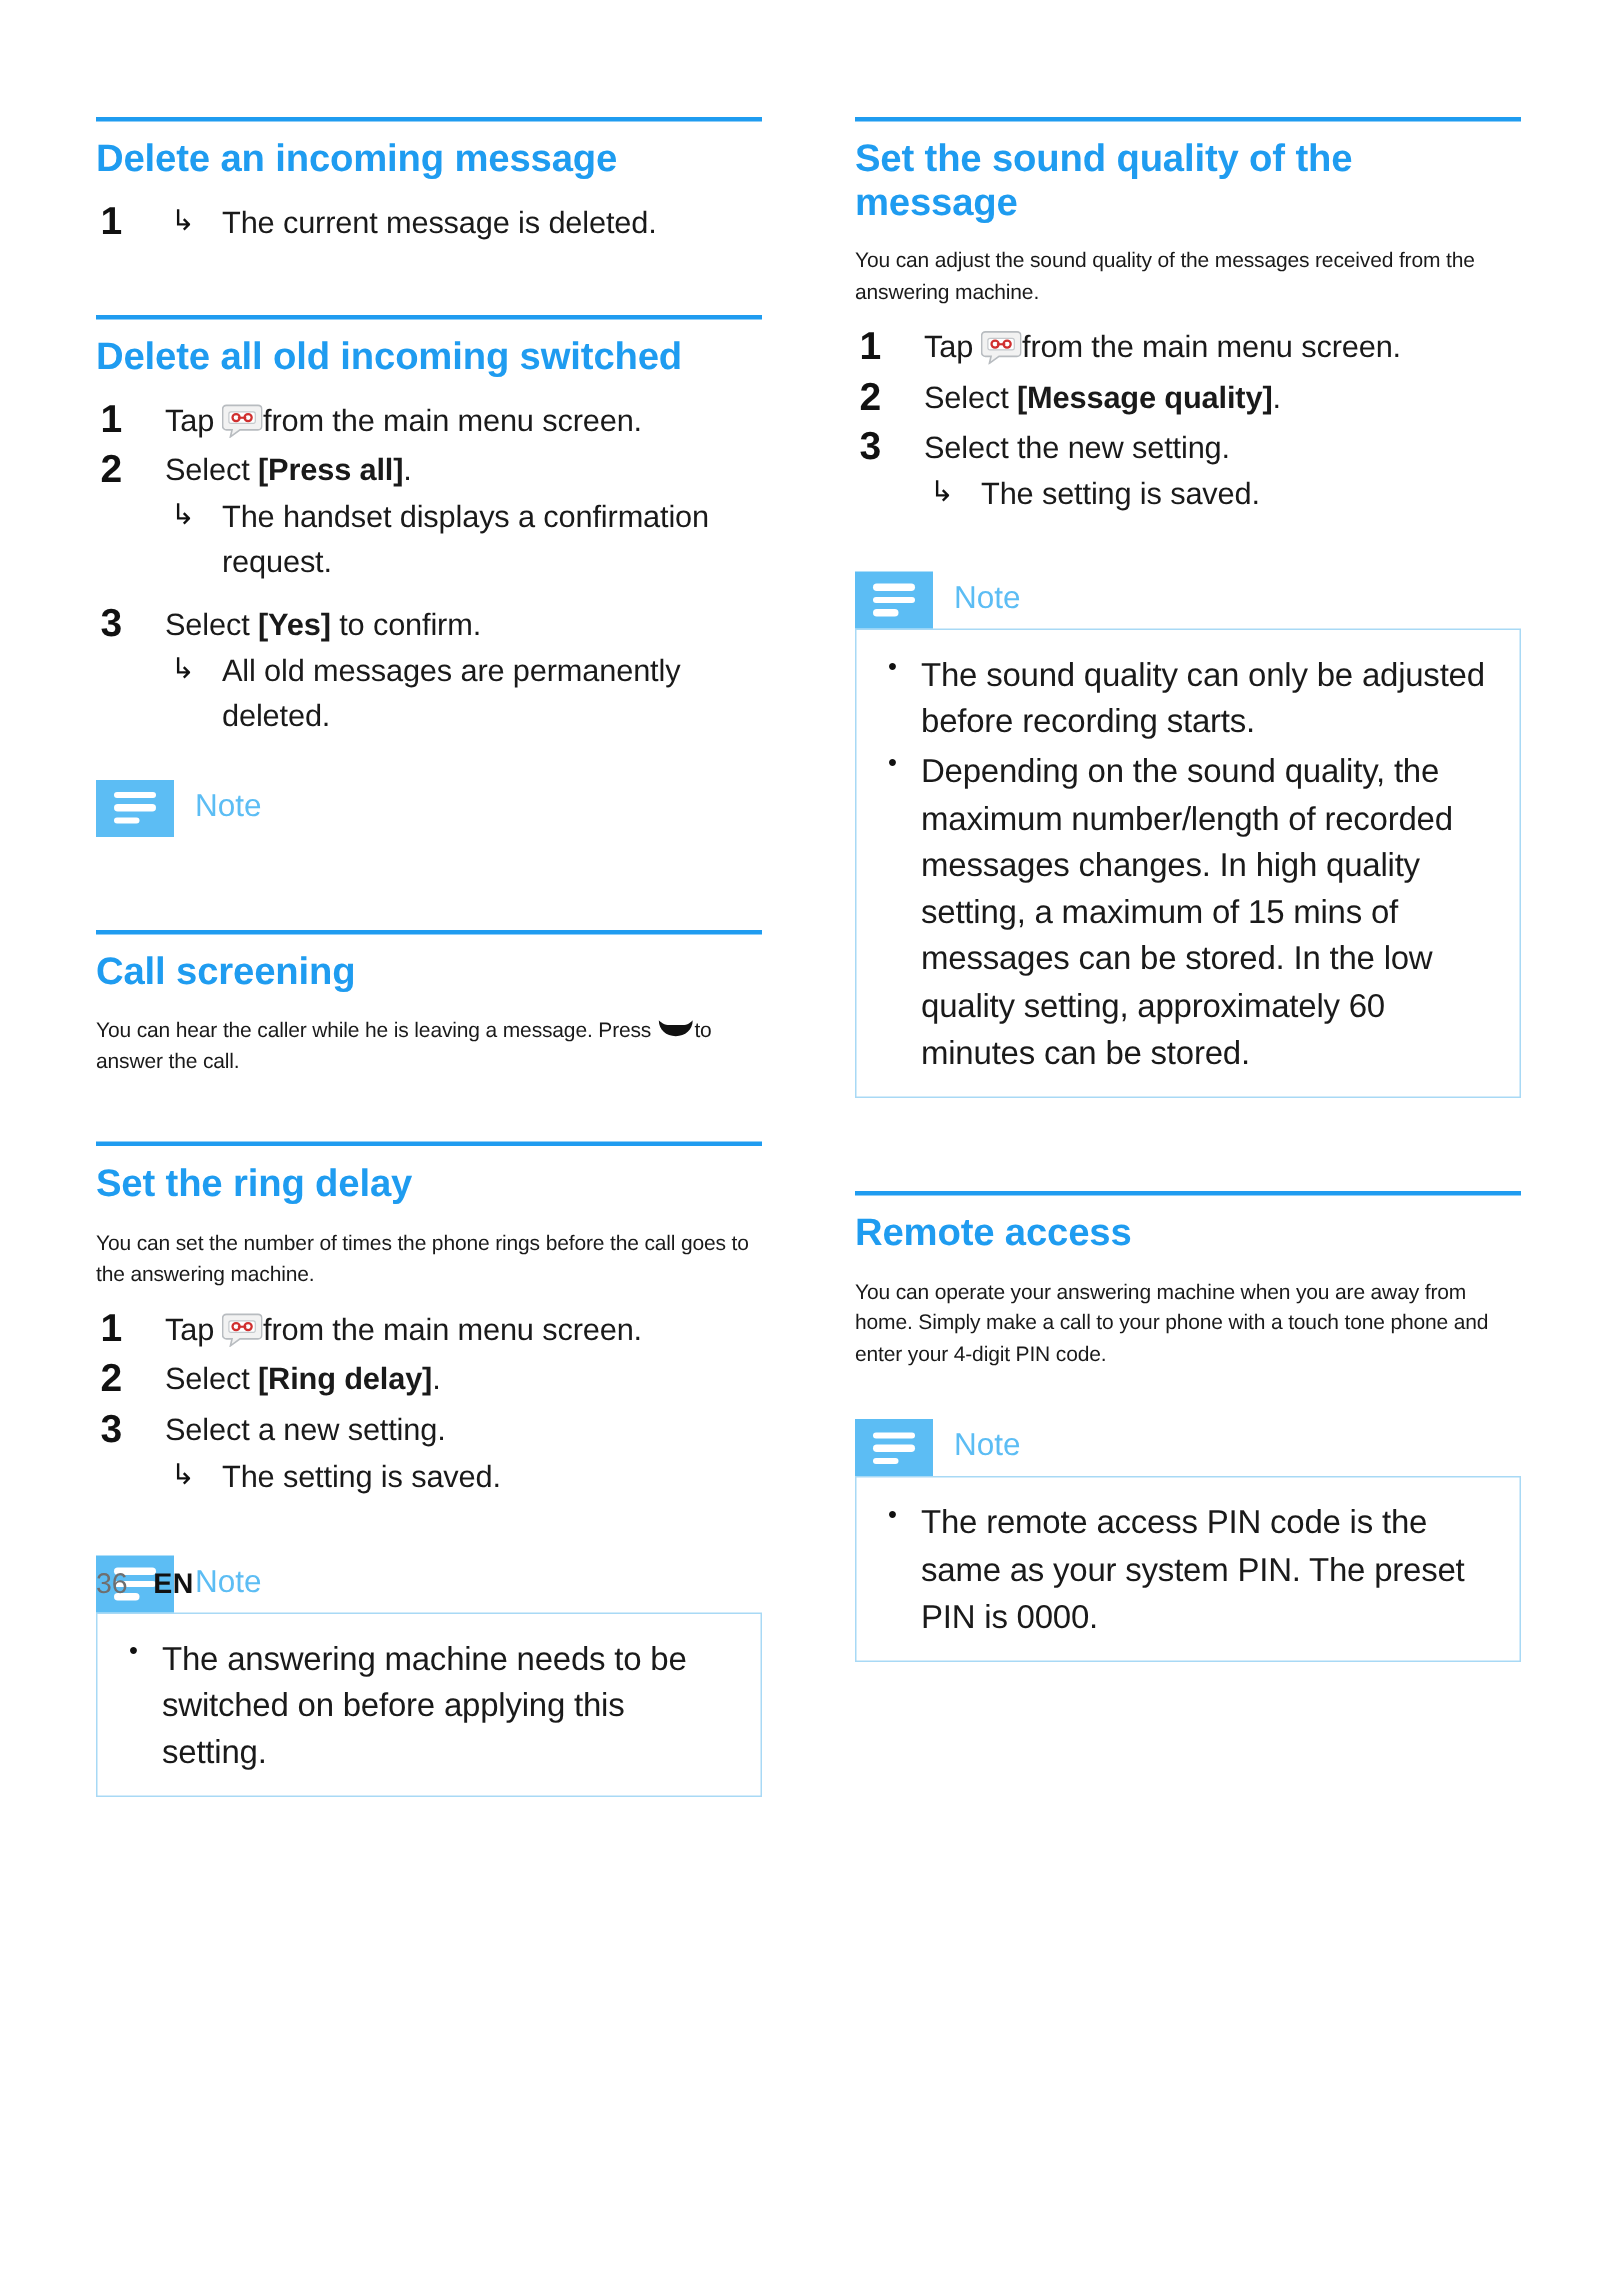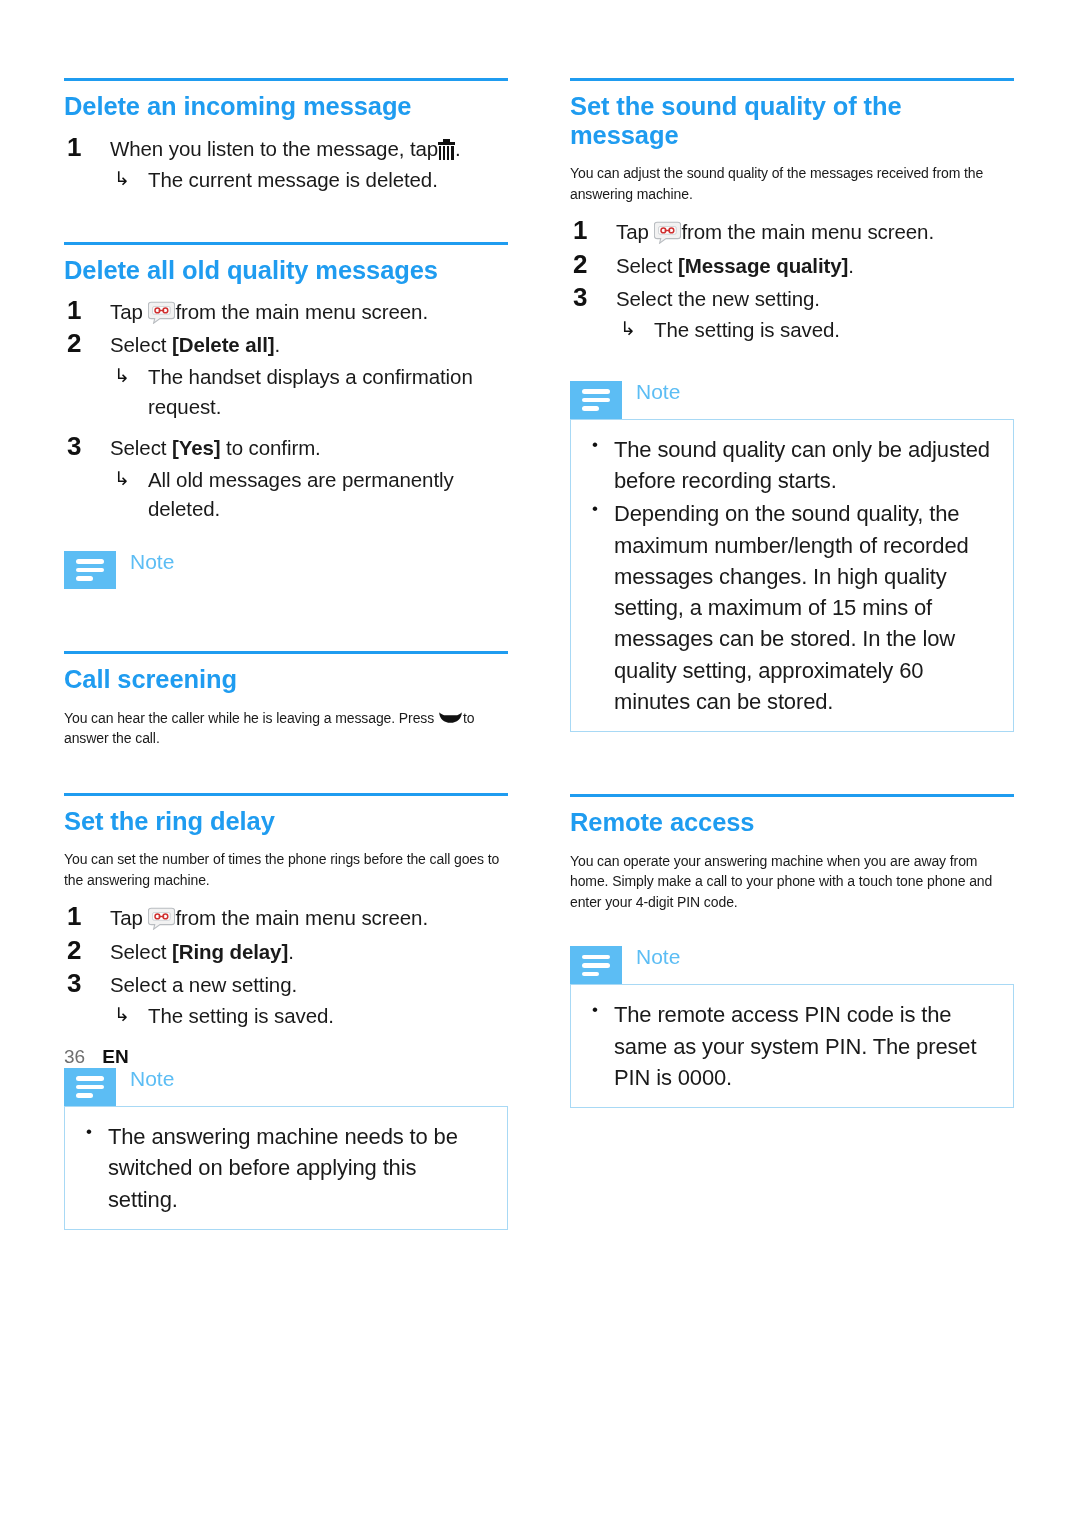--- a/index.html
+++ b/index.html
@@ -149,21 +149,21 @@
     display: inline-block;
     vertical-align: -2px;
   }
 
   
   .note {
     margin-top: 27px;
   }
   .note-head {
     display: flex;
-    align-items: flex-start;
+    align-items: center;
     height: 38px;
   }
   .note-badge {
     width: 52px;
     height: 38px;
     background: #5cbdf4;
     display: flex;
     flex-direction: column;
     justify-content: center;
     align-items: center;
@@ -238,52 +238,51 @@
   <div class="columns">
 
     <div class="col">
 
       <div class="section">
         <div class="rule"></div>
         <h2 class="heading">Delete an incoming message</h2>
         <ol class="steps">
           <li>
             <span class="step-num">1</span>
-            <span class="step-text"><span>When you listen to the message, tap</span><span class="icon-trash"><span class="handle"></span><span class="lid"></span><span class="can"></span></span><span>.</span></span>
             <div class="result">
               <span class="arrow">↳</span>
               <span>The current message is deleted.</span>
             </div>
           </li>
         </ol>
       </div>
 
       <div class="gap-lg"></div>
 
       <div class="section">
         <div class="rule"></div>
-        <h2 class="heading">Delete all old quality messages</h2>
+        <h2 class="heading">Delete all old incoming switched</h2>
         <ol class="steps">
           <li>
             <span class="step-num">1</span>
             <span class="step-text"><span>Tap</span>
               <span class="icon-ans">
                 <svg width="27" height="23" viewBox="0 0 27 23" xmlns="http://www.w3.org/2000/svg">
                   <path d="M3 1.2h21a2.6 2.6 0 0 1 2.6 2.6v11.2a2.6 2.6 0 0 1-2.6 2.6h-12l-6.4 4.6 1.1-4.6H3A2.6 2.6 0 0 1 .4 15V3.8A2.6 2.6 0 0 1 3 1.2z" fill="#f2f2f2" stroke="#b8bcc0" stroke-width="1.1"></path>
                   <rect x="4.6" y="5.6" width="17.6" height="7.6" rx="1.4" fill="#ffffff" stroke="#c4c8cc" stroke-width="0.8"></rect>
                   <circle cx="9.4" cy="9.4" r="2.4" fill="#ffffff" stroke="#d03030" stroke-width="1.5"></circle>
                   <circle cx="17.4" cy="9.4" r="2.4" fill="#ffffff" stroke="#d03030" stroke-width="1.5"></circle>
                   <rect x="10.6" y="8.8" width="5.6" height="1.4" fill="#d03030"></rect>
                 </svg>
               </span><span>from the main menu screen.</span></span>
           </li>
           <li>
             <span class="step-num">2</span>
             <span class="step-text"><span>Select</span>
-              <b>[Delete all]</b><span>.</span></span>
+              <b>[Press all]</b><span>.</span></span>
             <div class="result">
               <span class="arrow">↳</span>
               <span>The handset displays a confirmation request.</span>
             </div>
           </li>
           <li style="margin-top:12px;">
             <span class="step-num">3</span>
             <span class="step-text"><span>Select</span>
               <b>[Yes]</b>
               <span>to confirm.</span></span>

